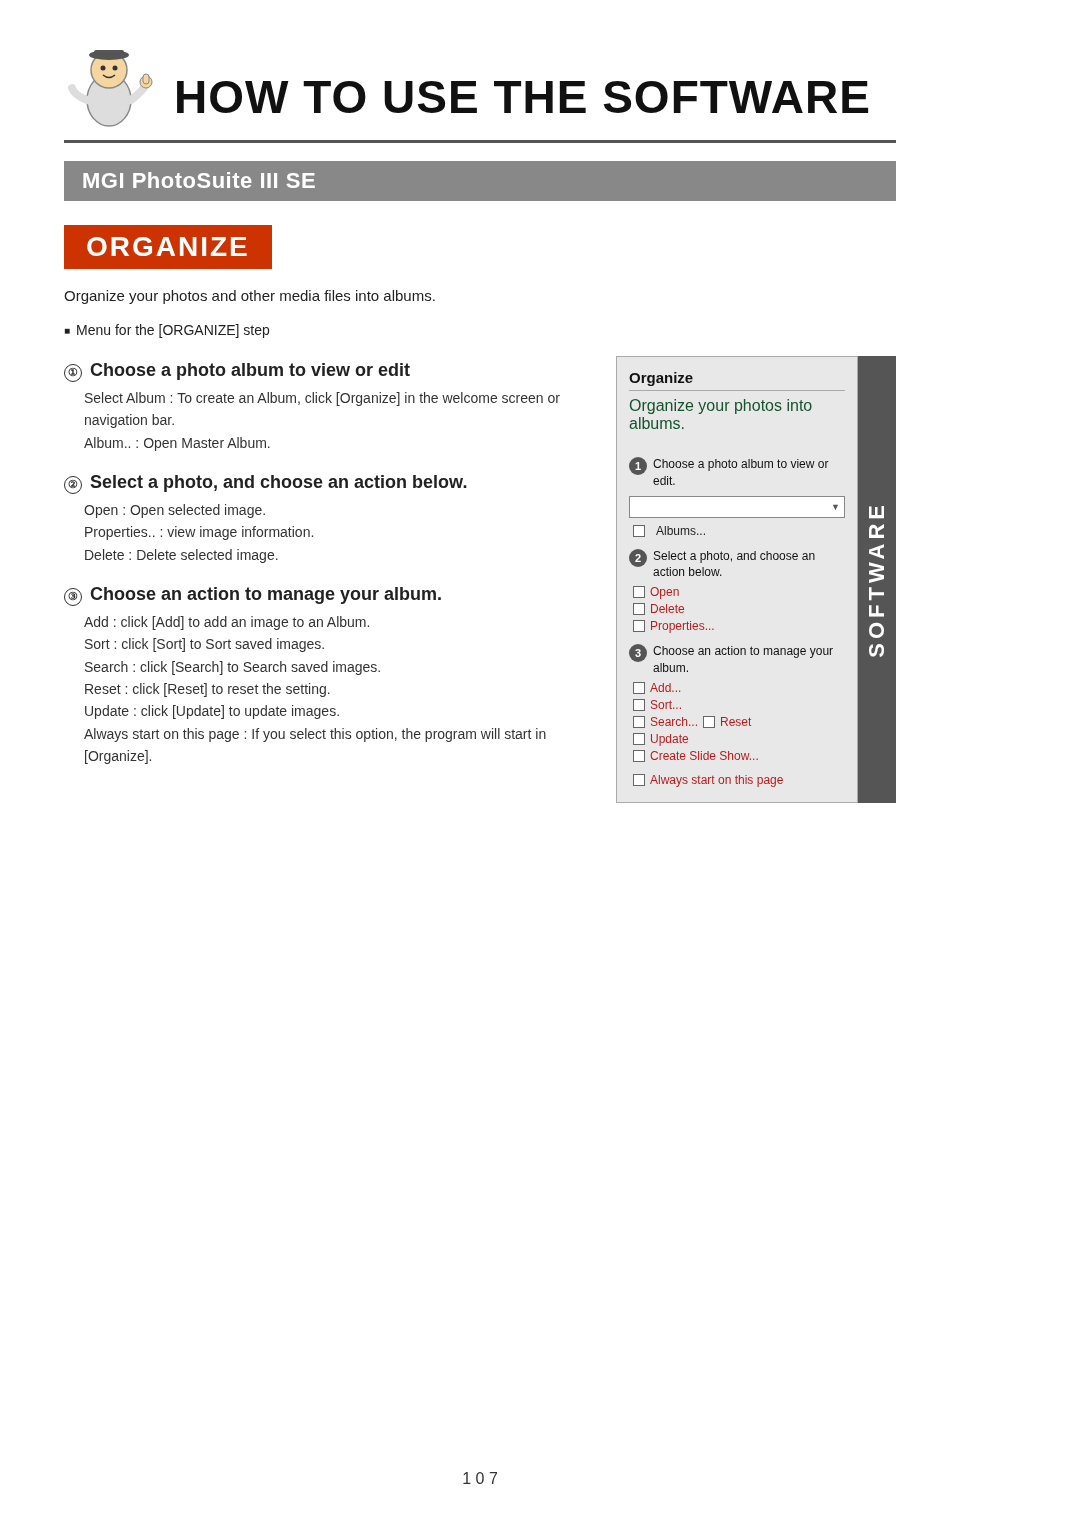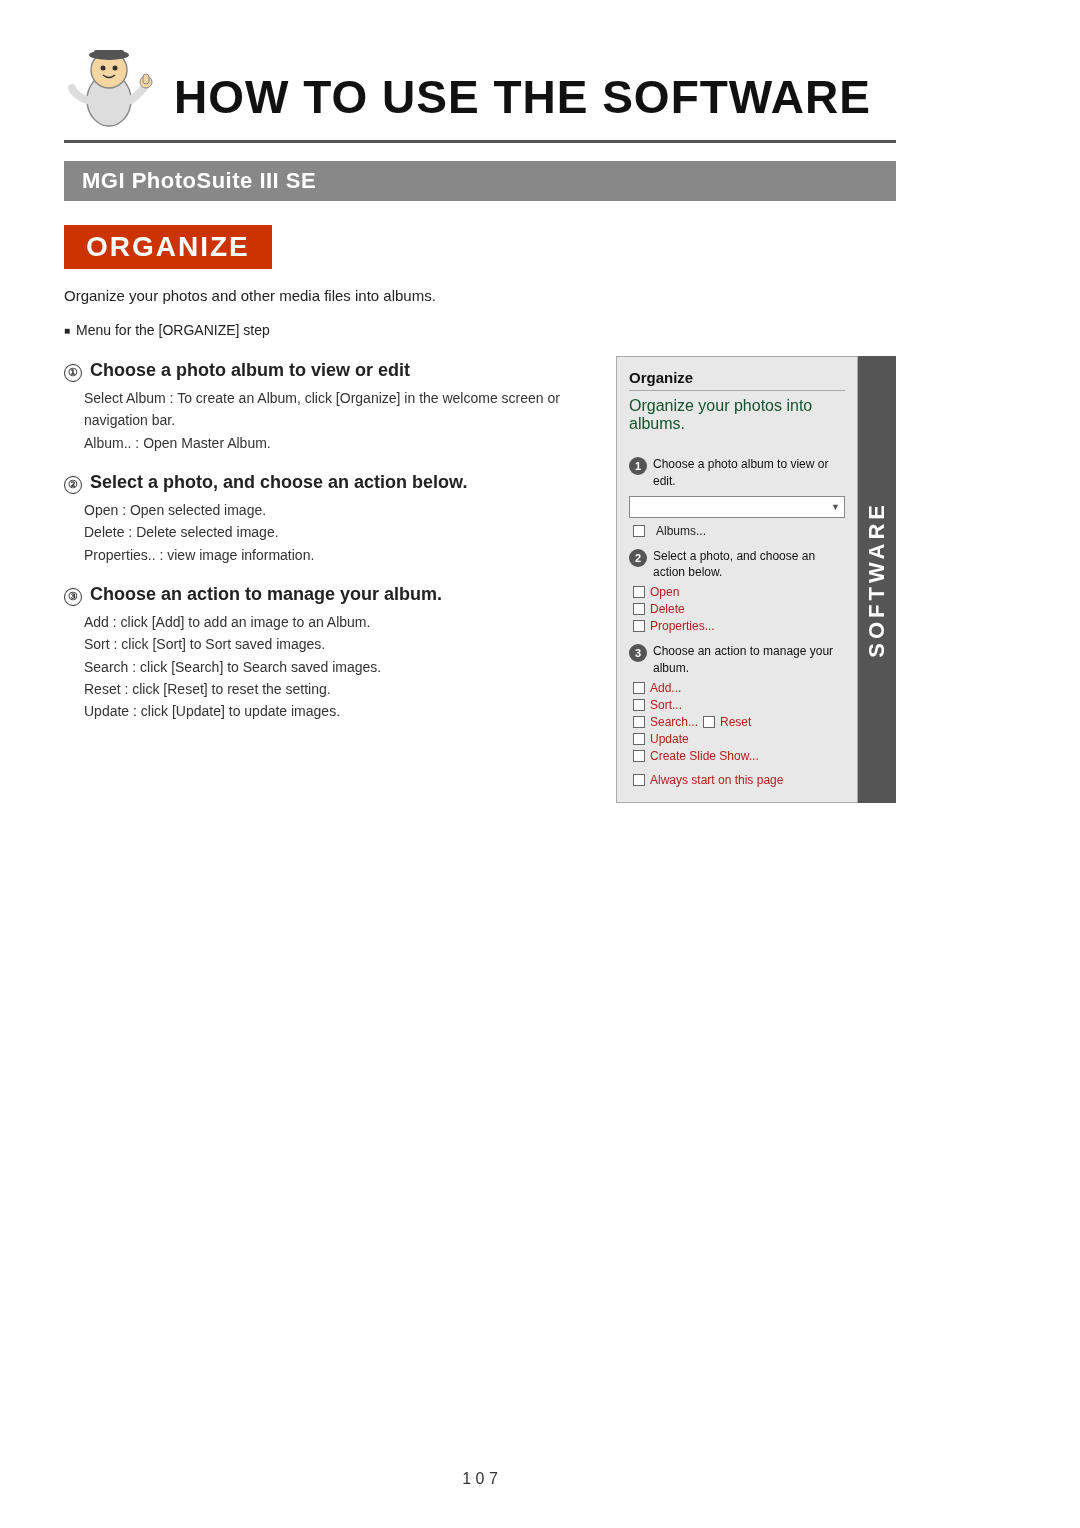--- a/index.html
+++ b/index.html
@@ -353,36 +353,37 @@
         </div>
       </div>
 
       <div class="instruction-item">
         <div style="display:flex;align-items:baseline;gap:4px;">
           <span class="step-circle">②</span>
           <span class="step-title">Select a photo, and choose an action below.</span>
         </div>
         <div class="sub-items">
           <div>Open : Open selected image.</div>
+          <div>Properties.. : view image information.</div>
           <div>Delete : Delete selected image.</div>
-          <div>Properties.. : view image information.</div>
         </div>
       </div>
 
       <div class="instruction-item">
         <div style="display:flex;align-items:baseline;gap:4px;">
           <span class="step-circle">③</span>
           <span class="step-title">Choose an action to manage your album.</span>
         </div>
         <div class="sub-items">
           <div>Add : click [Add] to add an image to an Album.</div>
           <div>Sort : click [Sort] to Sort saved images.</div>
           <div>Search : click [Search] to Search saved images.</div>
           <div>Reset : click [Reset] to reset the setting.</div>
           <div>Update : click [Update] to update images.</div>
+          <div>Always start on this page : If you select this option, the program will start in [Organize].</div>
         </div>
       </div>
 
     </div>
 
     <div class="software-panel-wrapper">
 
       <div class="organize-panel">
         <div class="panel-title">Organize</div>
         <div class="panel-desc">Organize your photos into albums.</div>

